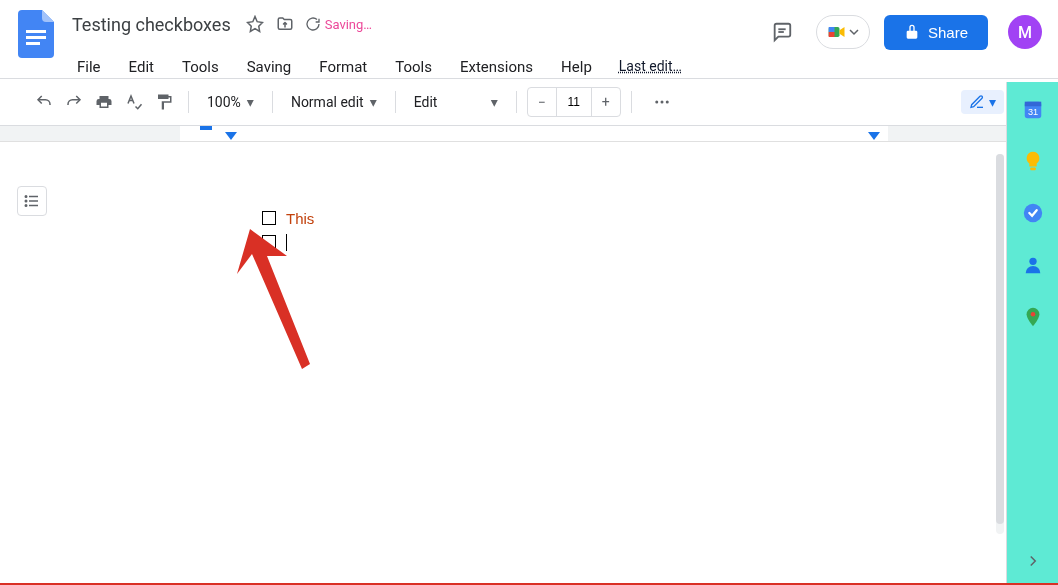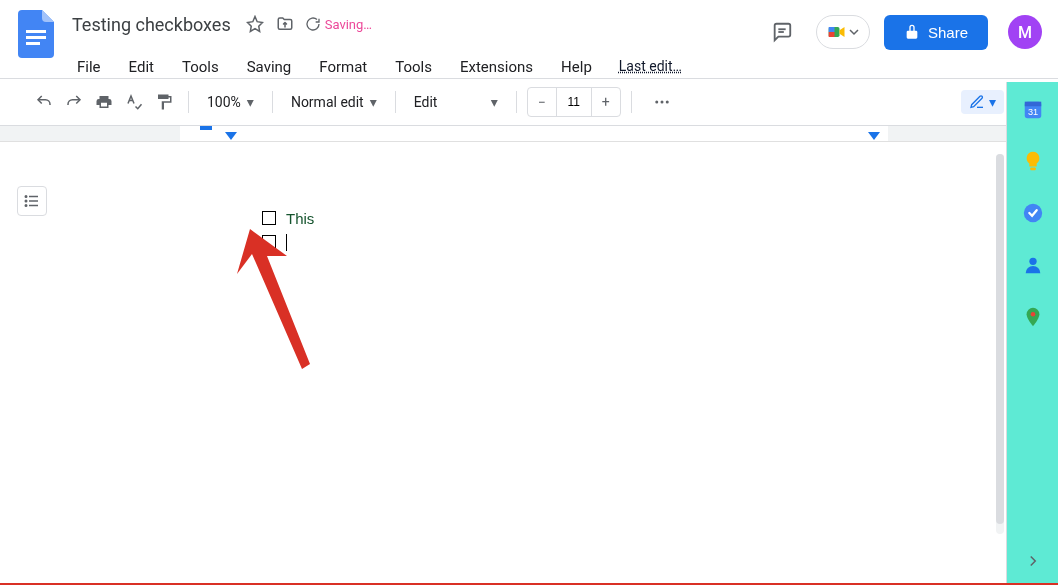--- a/index.html
+++ b/index.html
@@ -45,21 +45,21 @@
   .ruler .left-indent { position:absolute; left:200px; top:0; width:12px; height:4px; background:#1a73e8;}
   .ruler .left-tri { position:absolute; left:225px; top:6px; width:0; height:0; border-left:6px solid transparent; border-right:6px solid transparent; border-top:8px solid #1a73e8;}
   .ruler .right-tri { position:absolute; right:178px; top:6px; width:0; height:0; border-left:6px solid transparent; border-right:6px solid transparent; border-top:8px solid #1a73e8;}
 
   
   .main { display:flex; height: calc(585px - 78px - 46px - 16px); position:relative; }
   .left-gutter { width: 64px; padding-top: 44px; display:flex; justify-content:center;}
   .outline-btn { width:30px; height:30px; border:1px solid #dadce0; border-radius:4px; display:flex; align-items:center; justify-content:center; color:#5f6368; cursor:pointer;}
   .doc-area { flex:1; position:relative; overflow:auto; }
   .page { position:absolute; left:118px; top:0; right:60px; bottom:0; background:#fff; }
-  .content { position:absolute; left:80px; top:64px; font-family: Arial, sans-serif; font-size:15px; color:#14532d;}
+  .content { position:absolute; left:80px; top:64px; font-family: Arial, sans-serif; font-size:15px; color:#c2410c;}
   .chk-row { display:flex; align-items:center; gap:10px; height:24px; }
   .chk { width:14px; height:14px; border:1.5px solid #000; flex-shrink:0;}
   .cursor-blink { width:1px; height:17px; background:#000;}
 
   .arrow-annot { position:absolute; left:232px; top:224px; pointer-events:none; z-index: 5;}
 
   .scrollbar-v { position:absolute; right:54px; top:154px; width:8px; height:380px; background:#f1f3f4; border-radius:4px;}
   .scrollbar-v .thumb { position:absolute; top:0; left:0; right:0; height:370px; background:#dadce0; border-radius:4px;}
 
   

